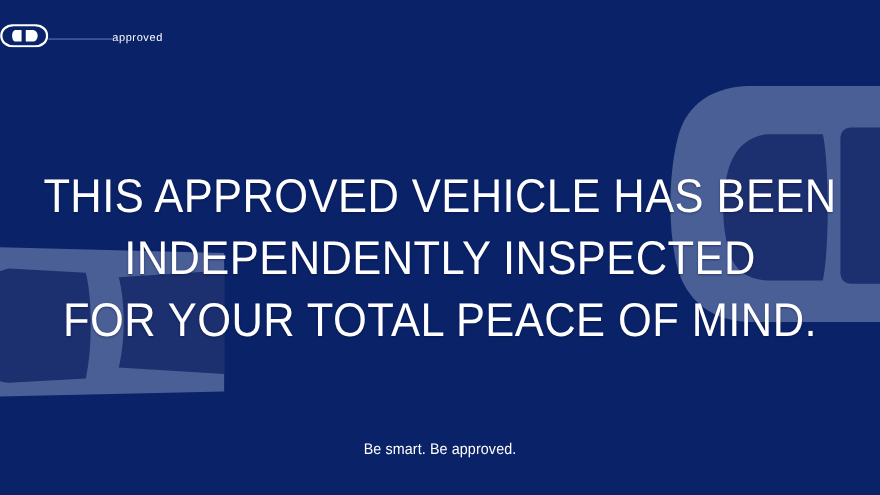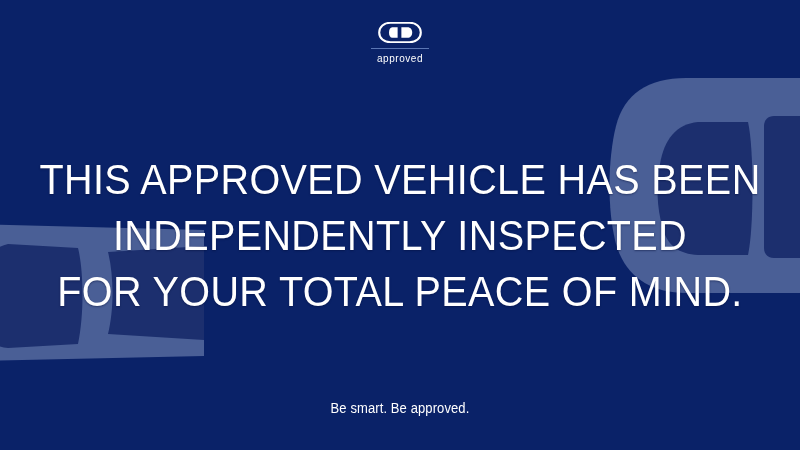--- a/index.html
+++ b/index.html
@@ -40,21 +40,21 @@
     height:140px;
     transform:scaleX(-1);
   }
 
   
   .logo-block {
     position:absolute;
     top:22px;
     left:0; right:0;
     display:flex;
-    flex-direction:column;
+    flex-direction:row;
     align-items:center;
   }
   .logo-car-icon {
     width:44px;
     height:21px;
     display:block;
   }
   .logo-divider {
     width:58px;
     height:1px;

